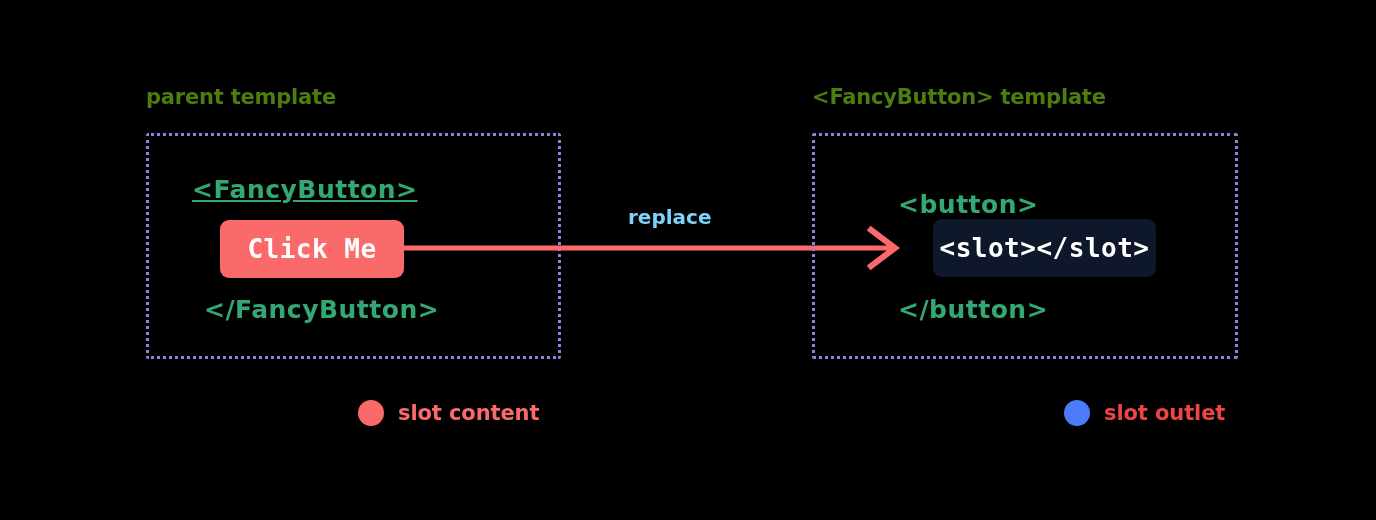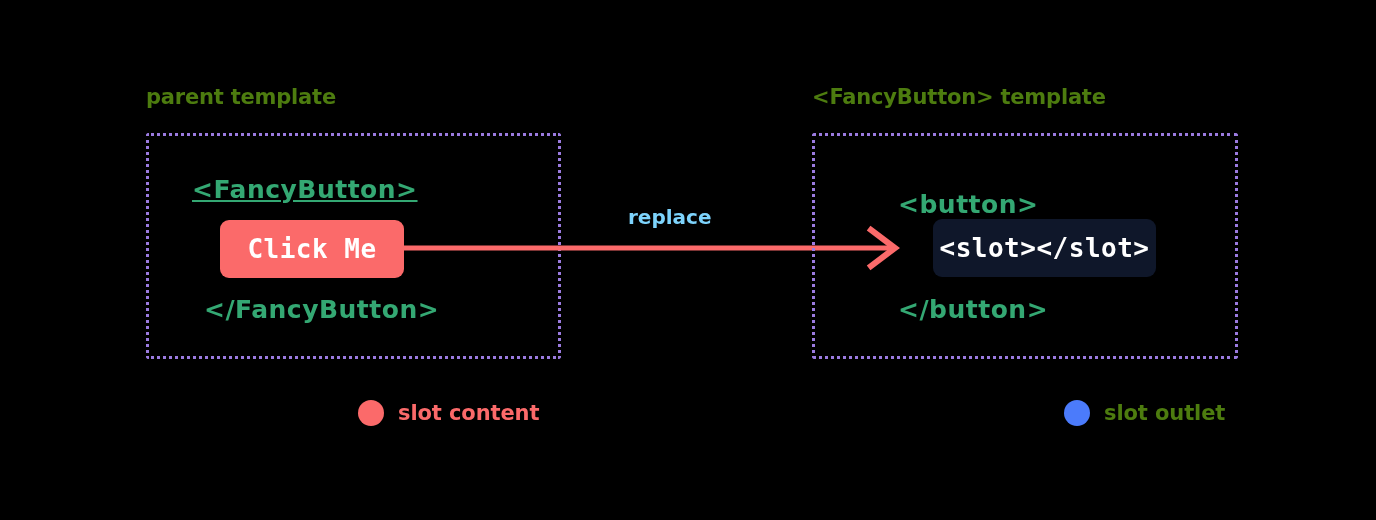--- a/index.html
+++ b/index.html
@@ -127,21 +127,21 @@
   .legend-dot.red  { background: #fb6a6a; }
   .legend-dot.blue { background: #4b7bfb; }
 
   .legend-label {
     font-family: "DejaVu Sans", sans-serif;
     font-weight: bold;
     font-size: 21px;
     letter-spacing: -0.1px;
   }
   .legend-label.red  { color: #fb6a6a; }
-  .legend-label.blue { color: #4d7c0f; }
+  .legend-label.blue { color: #ef4444; }
 </style>
 </head>
 <body>
 
 <div class="stage">
 
   <div class="panel-heading" id="heading-parent">parent template</div>
 
   <div class="panel-box" id="panel-parent-box"></div>
 

